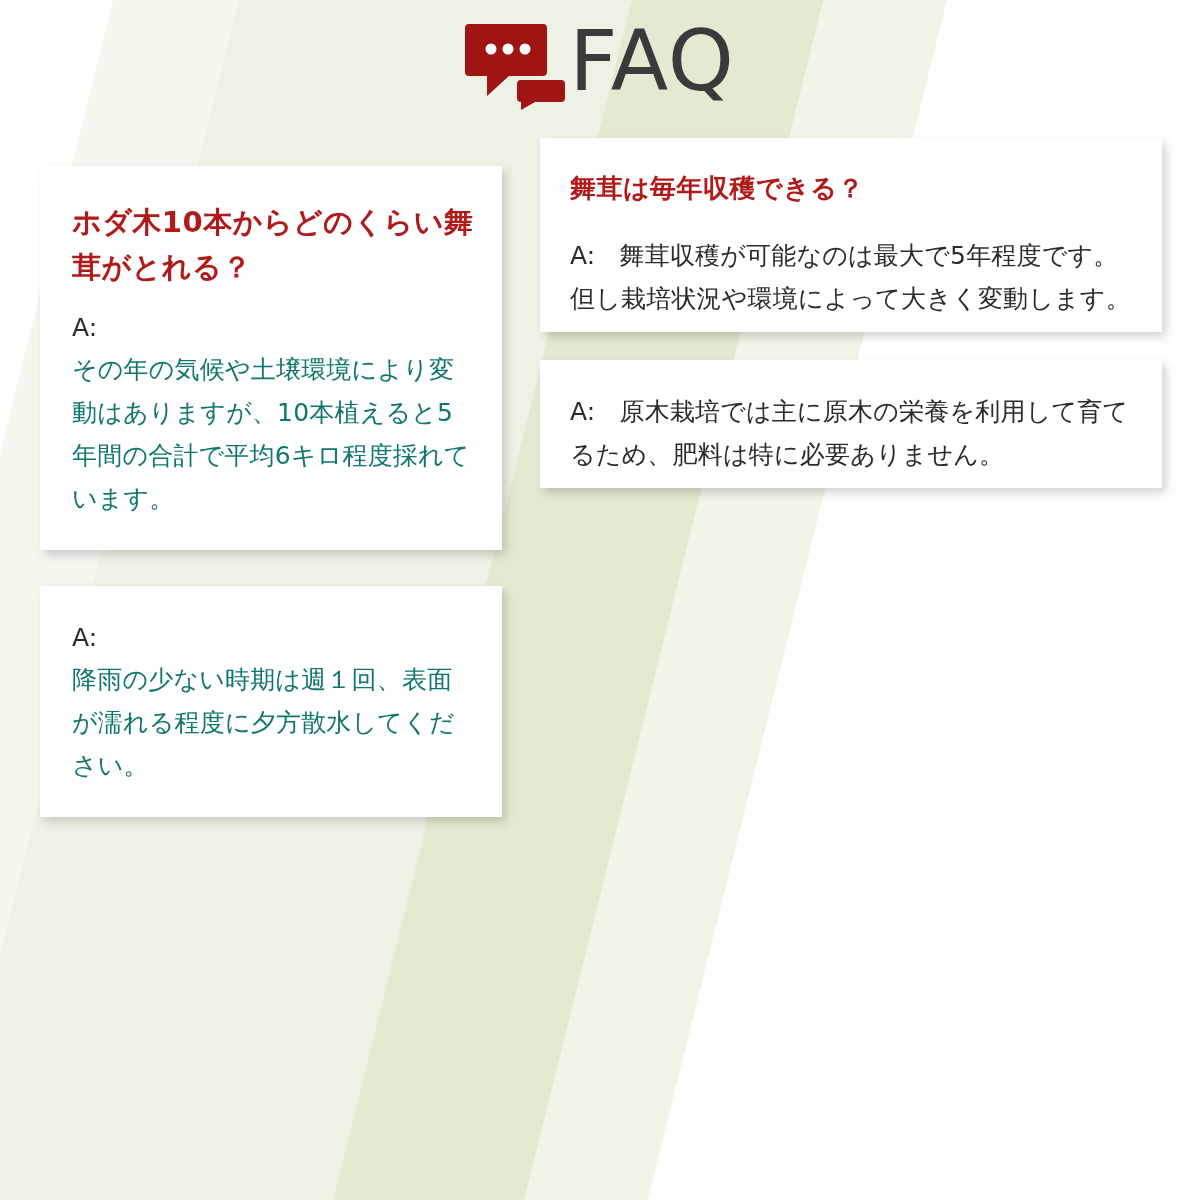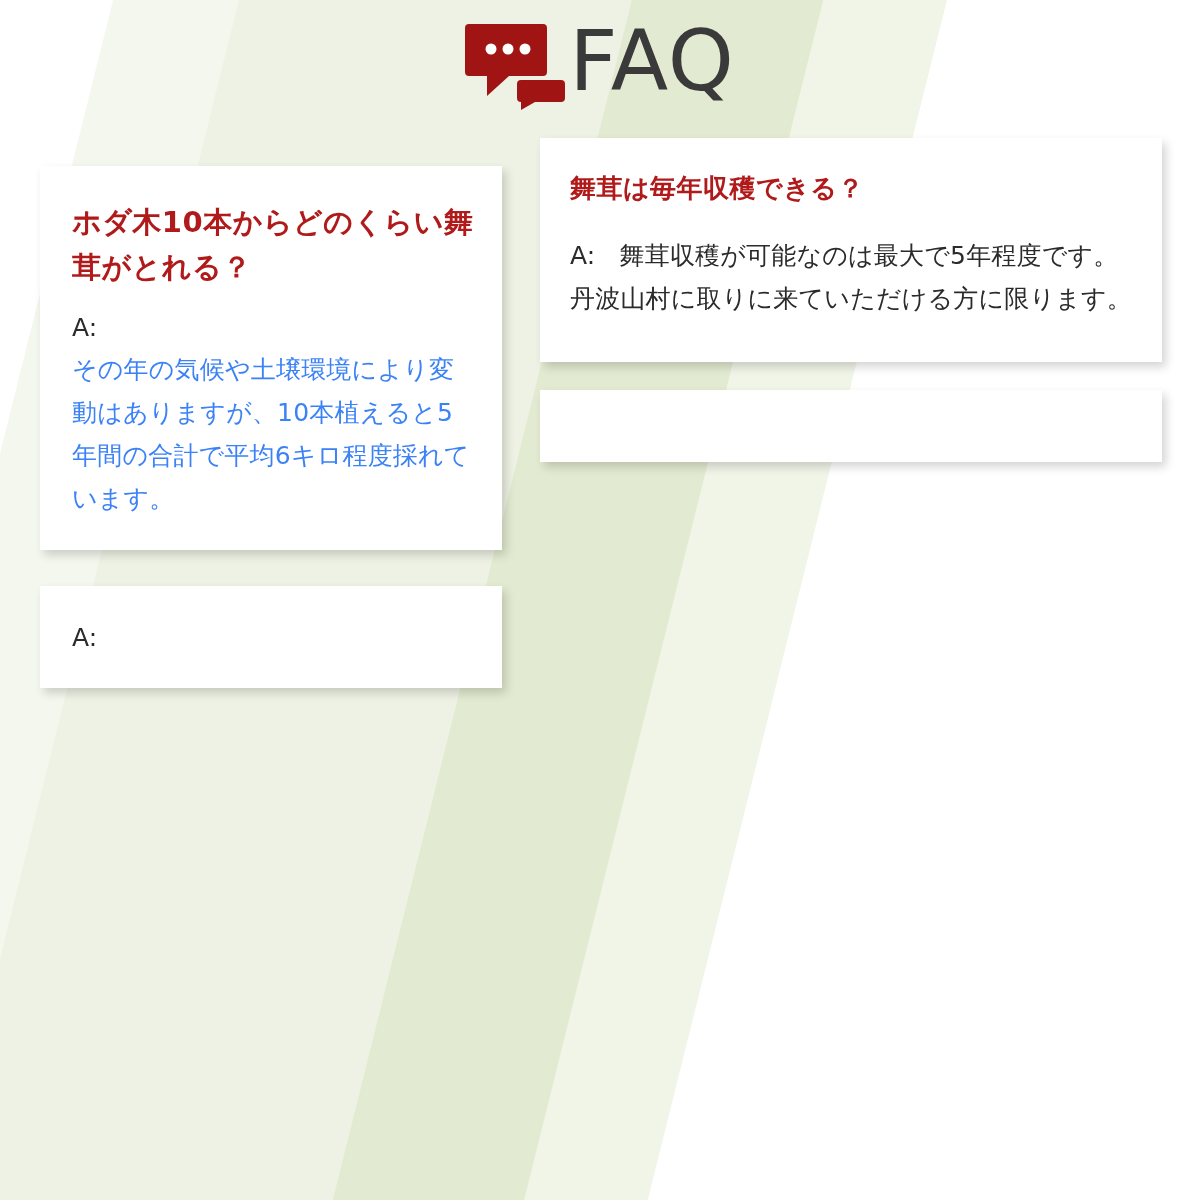--- a/index.html
+++ b/index.html
@@ -97,21 +97,21 @@
     width: 622px;
     padding-top: 0px;
   }
   .col-left .card { margin-bottom: 36px; }
   .col-right .card { margin-bottom: 28px; }
 
   .card {
     background: #ffffff;
     box-shadow: 4px 5px 9px rgba(0,0,0,0.17);
     box-sizing: border-box;
-    padding: 30px 28px 42px 30px;
+    padding: 30px 28px 12px 30px;
   }
   .card.left-card { padding: 34px 26px 30px 32px; }
 
   .q-text {
     color: #b01a1a;
     font-family: "DejaVu Sans", sans-serif;
     font-size: 29px;
     font-weight: 700;
     line-height: 1.55;
     margin: 0 0 20px 0;
@@ -123,21 +123,21 @@
   }
 
   .a-label {
     color: #2b2b2b;
     font-family: "DejaVu Sans", sans-serif;
     font-size: 25px;
     line-height: 1.45;
     margin: 0 0 2px 0;
   }
   .a-text {
-    color: #3b82f6;
+    color: #0f766e;
     font-family: "DejaVu Sans", sans-serif;
     font-size: 25px;
     line-height: 1.72;
     margin: 0;
     letter-spacing: 0.2px;
   }
   .a-inline {
     color: #2b2b2b;
     font-family: "DejaVu Sans", sans-serif;
     font-size: 25px;
@@ -175,32 +175,36 @@
   <div class="col col-left">
 
     <div class="card left-card">
       <p class="q-text">ホダ木10本からどのくらい舞茸がとれる？</p>
       <p class="a-label">A:</p>
       <p class="a-text">その年の気候や土壌環境により変動はありますが、10本植えると5年間の合計で平均6キロ程度採れています。</p>
     </div>
 
     <div class="card left-card">
       <p class="a-label">A:</p>
+      <p class="a-text">降雨の少ない時期は週１回、表面が濡れる程度に夕方散水してください。</p>
     </div>
 
   </div>
 
   <div class="col col-right">
 
     <div class="card">
       <p class="q-text">舞茸は毎年収穫できる？</p>
       <p class="a-inline">
-        <span class="lead">A:</span><span>舞茸収穫が可能なのは最大で5年程度です。丹波山村に取りに来ていただける方に限ります。</span>
+        <span class="lead">A:</span><span>舞茸収穫が可能なのは最大で5年程度です。但し栽培状況や環境によって大きく変動します。</span>
       </p>
     </div>
 
     <div class="card">
+      <p class="a-inline">
+        <span class="lead">A:</span><span>原木栽培では主に原木の栄養を利用して育てるため、肥料は特に必要ありません。</span>
+      </p>
     </div>
 
 
   </div>
 
 </div>
 
 </body></html>

